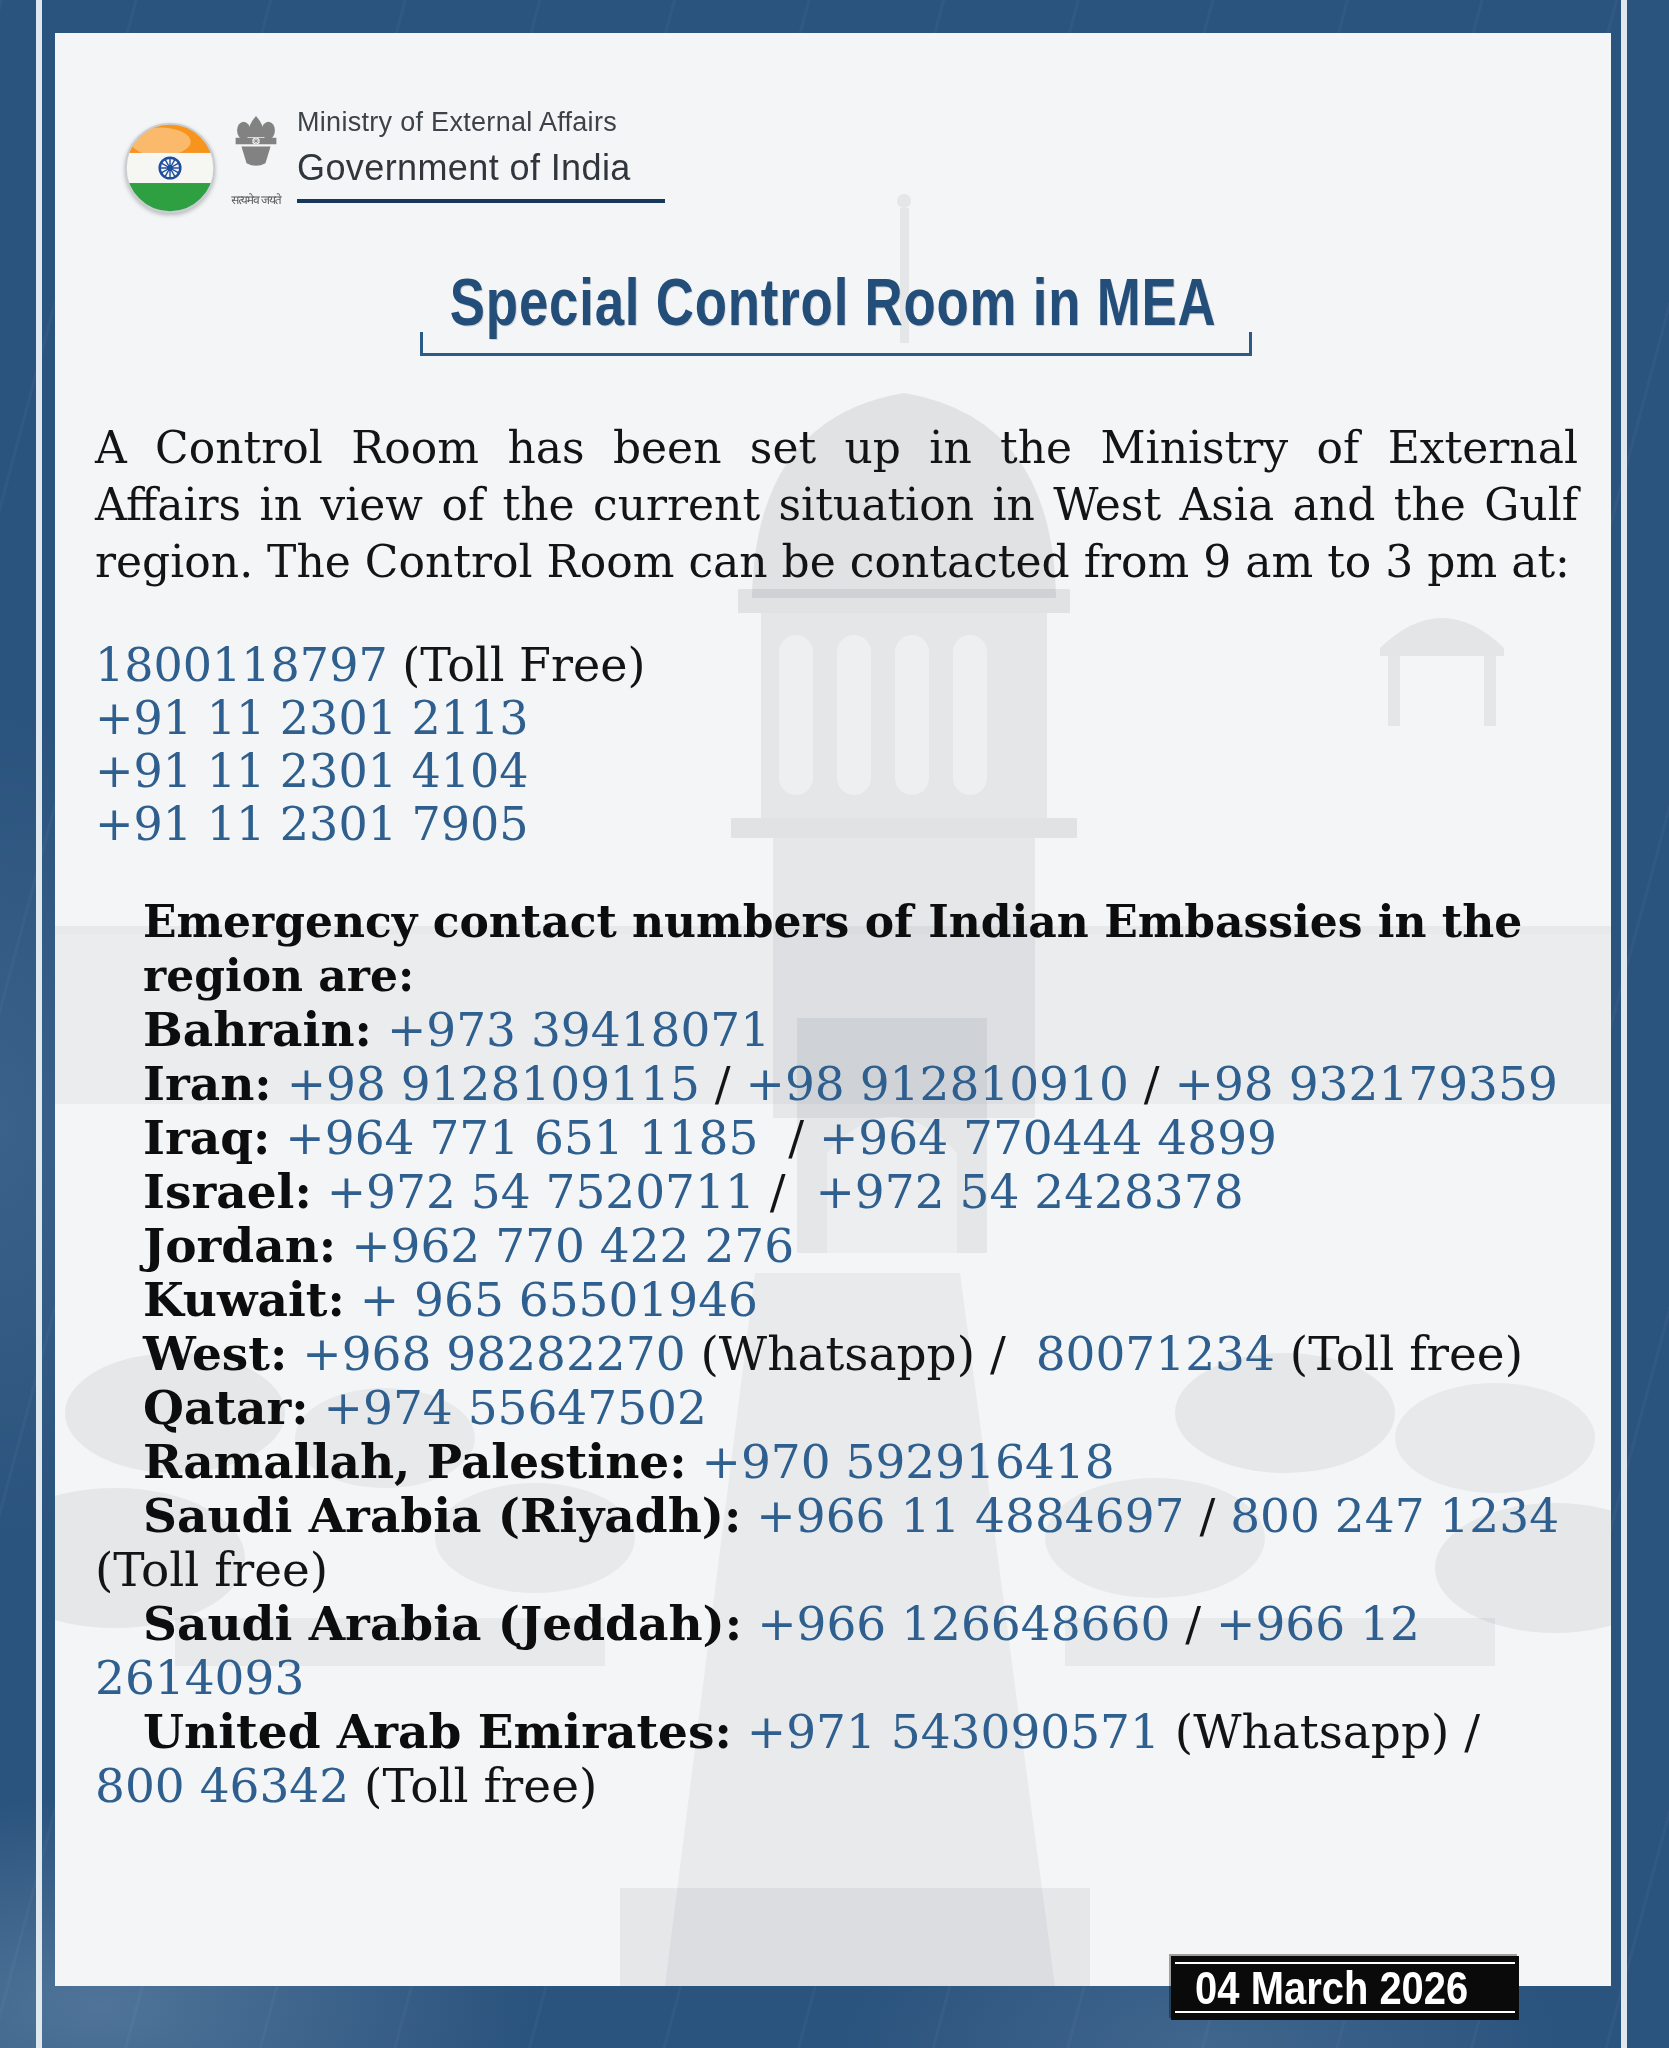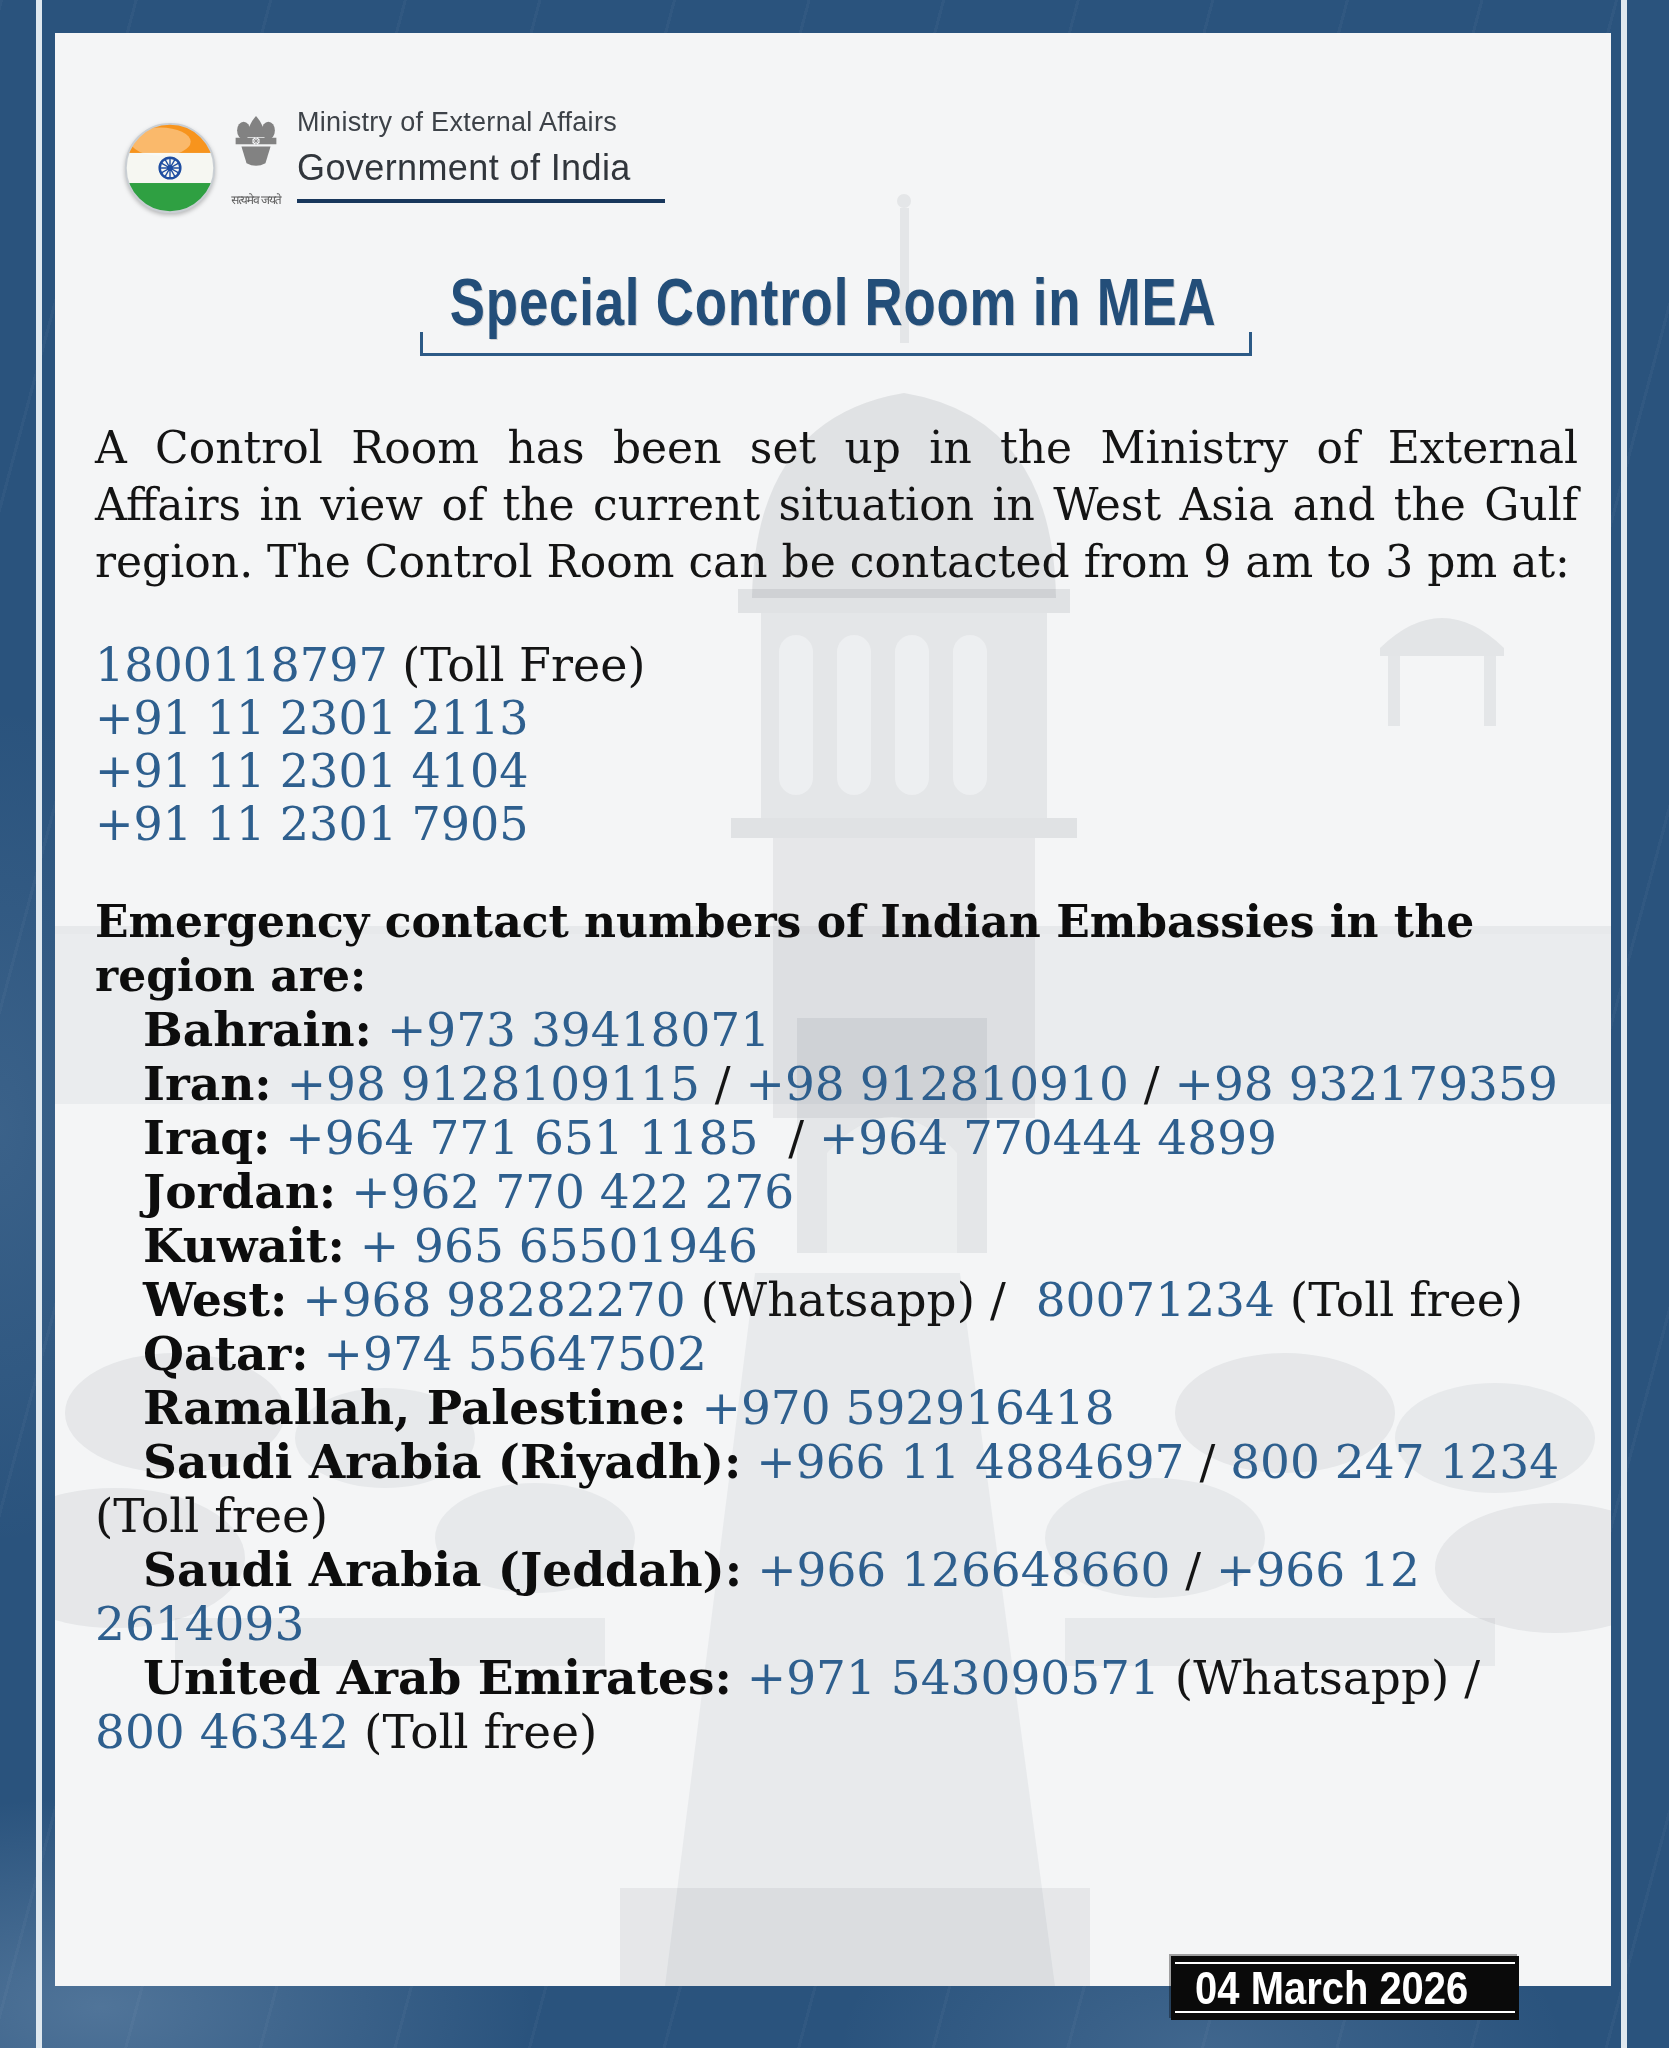--- a/index.html
+++ b/index.html
@@ -55,21 +55,21 @@
   .intro { position:absolute; left:40px; top:386px; width:1483px; font-size:44px; line-height:57px; color:#141414; }
   .intro-line.jl { text-align:justify; text-align-last:justify; }
 
   
   .phones { position:absolute; left:40px; top:606px; font-size:46px; line-height:53px; }
   .num { color:#2e5f8e; }
   .pln { color:#141414; }
 
   
   .embassy-block { position:absolute; left:40px; top:862px; width:1496px; font-size:47px; line-height:54px; color:#0d0d0d; }
-  .emb-heading-line { font-weight:bold; font-size:44px; }
+  .emb-heading-line { font-weight:bold; font-size:44px;margin-left:48px; }
   .entry-line { white-space:pre-wrap; }
   .lbl { font-weight:bold; color:#0d0d0d;margin-left:48px; }
 
   
   .date-plate {
     position:absolute; left:1171px; top:1956px; width:348px; height:64px;
     background:#0a0a0a; z-index:3;
     box-shadow:-2px -2px 0 rgba(0,0,0,.35);
   }
   .date-plate::before, .date-plate::after {
@@ -192,20 +192,21 @@
 
     <div class="embassy-block serif">
       <div>
           <div class="emb-heading-line">Emergency contact numbers of Indian Embassies in the</div>
           <div class="emb-heading-line">region are:</div>
         </div>
       <div>
           <div class="entry-line"><span class="lbl">Bahrain:</span><span class="num"> +973 39418071</span></div>
           <div class="entry-line"><span class="lbl">Iran:</span><span class="num"> +98 9128109115</span><span class="pln"> / </span><span class="num">+98 912810910</span><span class="pln"> / </span><span class="num">+98 932179359</span></div>
           <div class="entry-line"><span class="lbl">Iraq:</span><span class="num"> +964 771 651 1185</span><span class="pln">  / </span><span class="num">+964 770444 4899</span></div>
+          <div class="entry-line"><span class="lbl">Israel:</span><span class="num"> +972 54 7520711</span><span class="pln"> /  </span><span class="num">+972 54 2428378</span></div>
           <div class="entry-line"><span class="lbl">Jordan:</span><span class="num"> +962 770 422 276</span></div>
           <div class="entry-line"><span class="lbl">Kuwait:</span><span class="num"> + 965 65501946</span></div>
           <div class="entry-line"><span class="lbl">West:</span><span class="num"> +968 98282270</span><span class="pln"> (Whatsapp) / </span><span class="num"> 80071234</span><span class="pln"> (Toll free)</span></div>
           <div class="entry-line"><span class="lbl">Qatar:</span><span class="num"> +974 55647502</span></div>
           <div class="entry-line"><span class="lbl">Ramallah, Palestine:</span><span class="num"> +970 592916418</span></div>
           <div class="entry-line"><span class="lbl">Saudi Arabia (Riyadh):</span><span class="num"> +966 11 4884697</span><span class="pln"> / </span><span class="num">800 247 1234</span></div>
           <div class="entry-line"><span class="pln">(Toll free)</span></div>
           <div class="entry-line"><span class="lbl">Saudi Arabia (Jeddah):</span><span class="num"> +966 126648660</span><span class="pln"> / </span><span class="num">+966 12 2614093</span></div>
           <div class="entry-line"><span class="lbl">United Arab Emirates:</span><span class="num"> +971 543090571</span><span class="pln"> (Whatsapp) </span><span class="pln">/</span></div>
           <div class="entry-line"><span class="num">800 46342</span><span class="pln"> (Toll free)</span></div>

